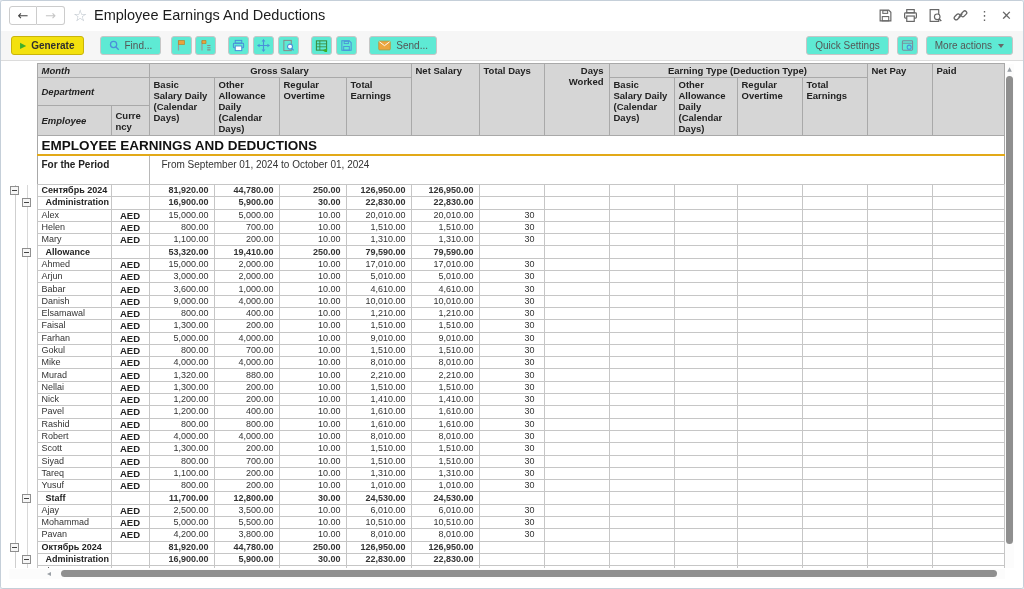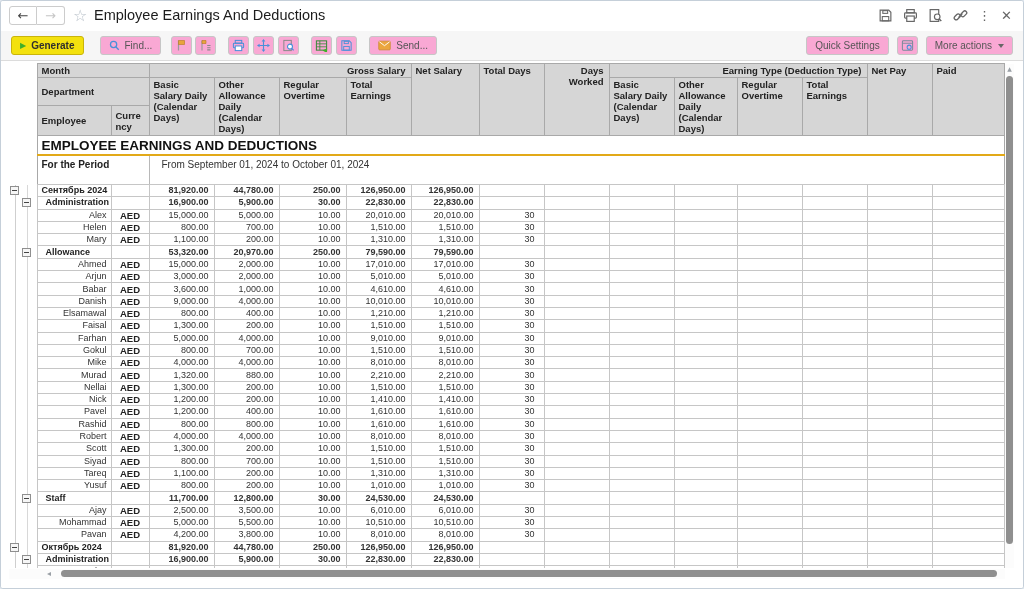--- a/index.html
+++ b/index.html
@@ -13,21 +13,21 @@
   .nav-btn.back { border-radius:3px 0 0 3px; color:#444; }
   .nav-btn.fwd  { border-radius:0 3px 3px 0; border-left:none; color:#c6c6c6; }
   .star { position:absolute; left:72px; top:5px; font-size:16px; color:#bcc4cc; font-family:"DejaVu Sans",sans-serif; cursor:pointer; }
   .wtitle { position:absolute; left:93px; top:6px; font-size:14.5px; color:#1c1c1c; }
   .tb-icons { position:absolute; right:11px; top:7px; display:flex; gap:10px; align-items:center; color:#666; }
   .tb-icons svg { display:block; }
   .glyph { font-size:13px; color:#666; line-height:15px; font-family:"DejaVu Sans",sans-serif; cursor:pointer; }
 
   
   .toolbar { position:absolute; top:30px; left:0; right:0; height:30px; background:#f6f6f6; border-bottom:1px solid #dcdcdc; display:flex; align-items:center; padding:0 10px; }
-  .btn { height:19px; border:1px solid #c6c6c6; border-radius:3px; background:#f9a8d4; display:inline-flex; align-items:center; justify-content:center; font-size:10px; color:#555; padding:0 8px; cursor:pointer; white-space:nowrap; }
+  .btn { height:19px; border:1px solid #c6c6c6; border-radius:3px; background:#5eead4; display:inline-flex; align-items:center; justify-content:center; font-size:10px; color:#555; padding:0 8px; cursor:pointer; white-space:nowrap; }
   .icon-btn { width:21px; padding:0; }
   .generate { background:#f3e10e; border-color:#c9b40b; color:#2e2e2e; font-weight:bold; }
   .generate .play { color:#3fae2a; font-size:8px; margin-right:5px; font-family:"DejaVu Sans",sans-serif; }
   .btn .bicon { margin-right:5px; display:inline-flex; }
   .spacer { flex:1; }
   .caret { width:0; height:0; border-left:3.5px solid transparent; border-right:3.5px solid transparent; border-top:4px solid #666; margin-left:6px; }
   .mr3{margin-right:3px} .mr4{margin-right:4px} .mr8{margin-right:8px} .mr10{margin-right:10px} .mr12{margin-right:12px} .mr16{margin-right:16px}
 
   
   .content { position:absolute; top:61px; bottom:0; left:0; right:0; background:#fff; }
@@ -38,39 +38,39 @@
 
   .r-title .title-cell { font-size:13.5px; font-weight:bold; color:#111; padding:2px 0 0 4px; border-left:1px solid #a8a8a8; border-right:1px solid #a8a8a8; white-space:nowrap; }
   .r-title td { height:19px; border-bottom:2px solid #e2a918; }
   .r-title .gutter { border:none; border-bottom:2px solid #e2a918; }
 
   .r-period td { height:30px; vertical-align:top; padding-top:3px; font-size:10px; }
   .p-label { font-weight:bold; color:#222; padding-left:4px; border-left:1px solid #a8a8a8; border-right:1px solid #b8b8b8; }
   .p-value { padding-left:12px; color:#333; border-right:1px solid #a8a8a8; }
 
   thead th { background:#d6d6d6; border:1px solid #a9a9a9; font-size:9.5px; line-height:11px; font-weight:bold; color:#222; padding:1px 5px 1px 4px; }
-  th.h-left { text-align:left; vertical-align:middle; }
-  th.h-grp  { text-align:right; vertical-align:middle; }
+  th.h-left { text-align:left; vertical-align:middle;font-style:italic; }
+  th.h-grp  { text-align:center; vertical-align:middle; }
   th.h-num  { text-align:left; vertical-align:top; word-wrap:break-word; }
   th.h-cur  { text-align:left; vertical-align:middle; word-break:break-all; }
   th.h-days { text-align:right; vertical-align:top; padding-left:16px; }
 
   tbody tr { height:12.3px; }
   tbody td { border:1px solid #c6c6c6; white-space:nowrap; height:12.3px; padding:0 4px; line-height:11px; }
   tbody td.gutter, .r-title .gutter, .r-period .gutter, thead td.gutter { border:none; background:#fff; padding:0; }
   tbody td.gutter { position:relative;
     background-image:linear-gradient(#cfcfcf,#cfcfcf),linear-gradient(#d8d8d8,#d8d8d8);
     background-size:1px 100%,1px 100%; background-position:6px 0,18px 0; background-repeat:no-repeat; }
   .tree-box { position:absolute; top:50%; width:9px; height:9px; margin-top:-4.5px; background:#f6f6f6; border:1px solid #8f8f8f; cursor:pointer; }
   .tree-box::after { content:""; position:absolute; left:1px; right:1px; top:3px; height:1px; background:#444; }
   .tree-box.lvl1 { left:1px; } .tree-box.lvl2 { left:13px; }
   td.c-label { text-align:left; color:#222; }
   td.c-label.lvl1 { font-weight:bold; padding-left:4px; }
   td.c-label.lvl2 { font-weight:bold; padding-left:8px; }
-  td.c-label.lvl3 { text-align:right; font-weight:normal; color:#333; }
+  td.c-label.lvl3 { text-align:left; font-weight:normal; color:#333; }
   td.c-cur { text-align:center; font-weight:bold; font-size:9.5px; color:#222; }
   td.c-num { text-align:right; padding-right:5px; }
   td.c-days { padding-right:9px;margin-top:29px; }
   tr.group td { font-weight:bold; }
 
   
   .vscroll { position:absolute; right:9px; top:2px; width:9px; height:504px; background:#fcfcfc; }
   .varrow { position:absolute; top:1px; left:0; width:100%; text-align:center; font-size:6px; color:#9aa0a6; font-family:"DejaVu Sans",sans-serif; cursor:pointer; }
   .vthumb { position:absolute; top:12px; left:1px; width:7px; height:468px; background:#8f8f8f; border-radius:4px; cursor:pointer; }
   .hscroll { position:absolute; left:8px; top:507px; width:996px; height:10px; background:#fcfcfc; }
@@ -383,21 +383,21 @@
               <td class="c-num"></td>
               <td class="c-num"></td>
             </tr>
             <tr class="group">
               <td class="gutter">
                 <span class="tree-box lvl2"></span>
               </td>
               <td class="c-label lvl2">Allowance</td>
               <td class="c-cur"></td>
               <td class="c-num">53,320.00</td>
-              <td class="c-num">20,970.00</td>
+              <td class="c-num">19,410.00</td>
               <td class="c-num">250.00</td>
               <td class="c-num">79,590.00</td>
               <td class="c-num">79,590.00</td>
               <td class="c-num c-days"></td>
               <td class="c-num"></td>
               <td class="c-num"></td>
               <td class="c-num"></td>
               <td class="c-num"></td>
               <td class="c-num"></td>
               <td class="c-num"></td>

